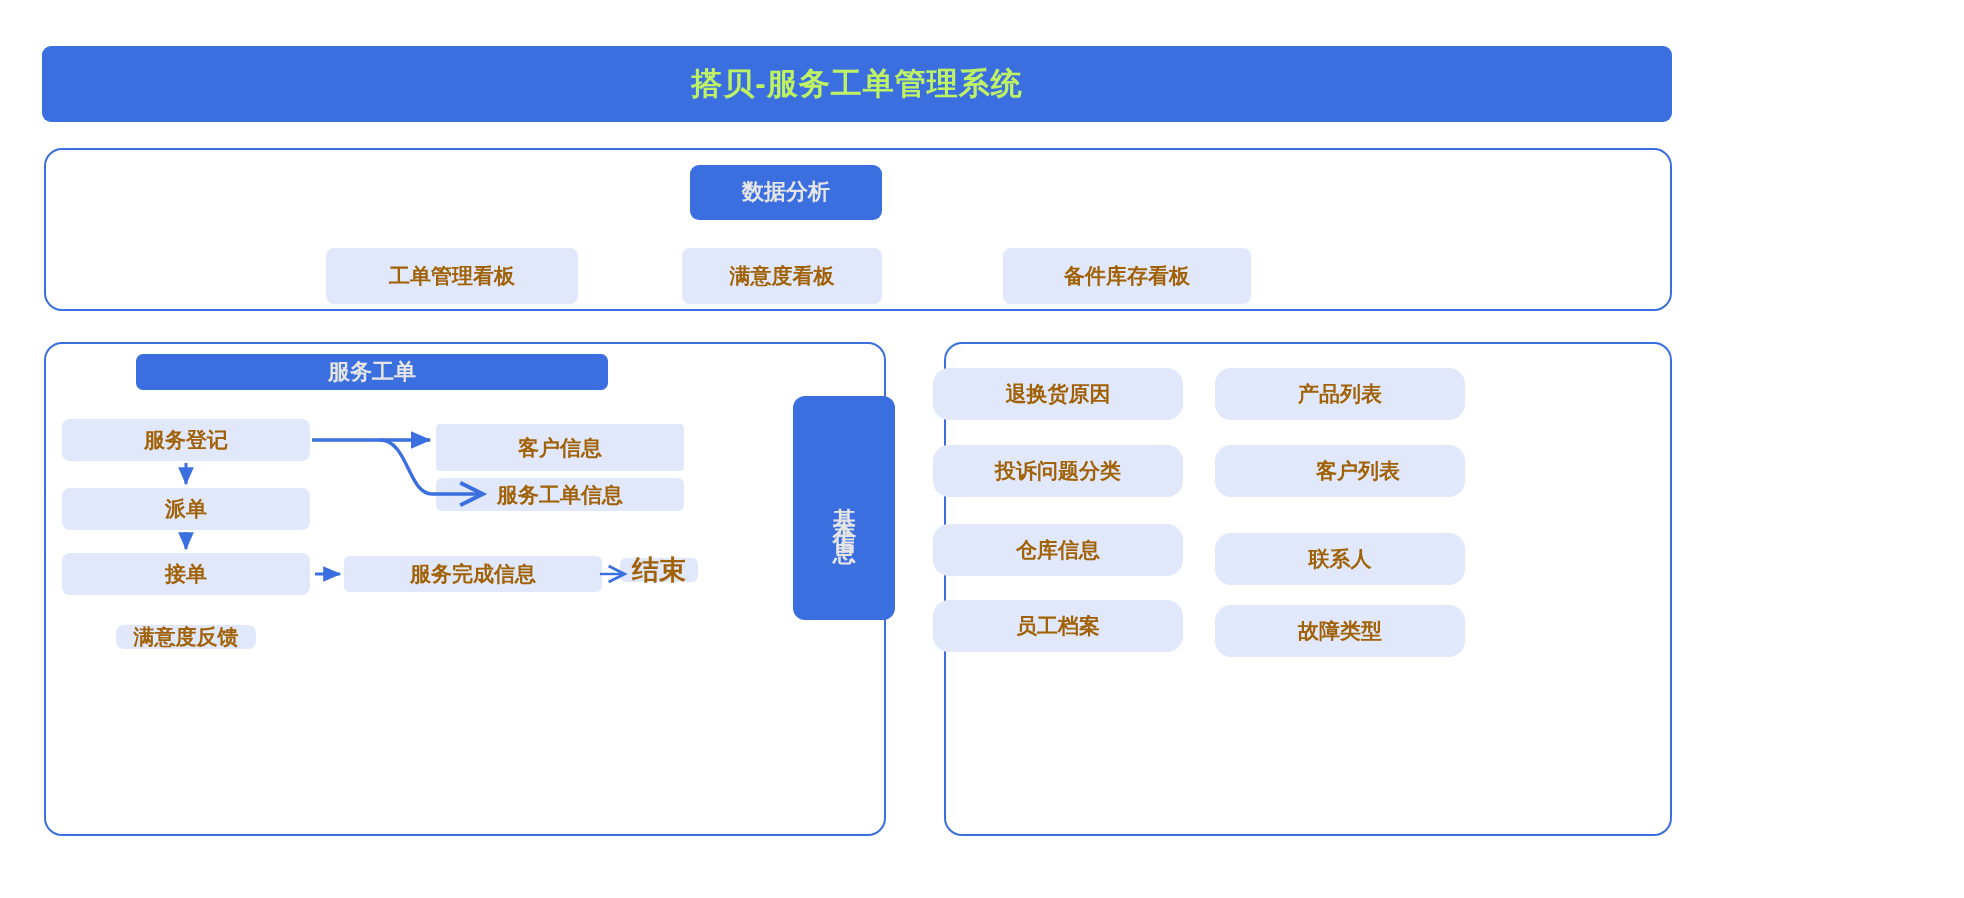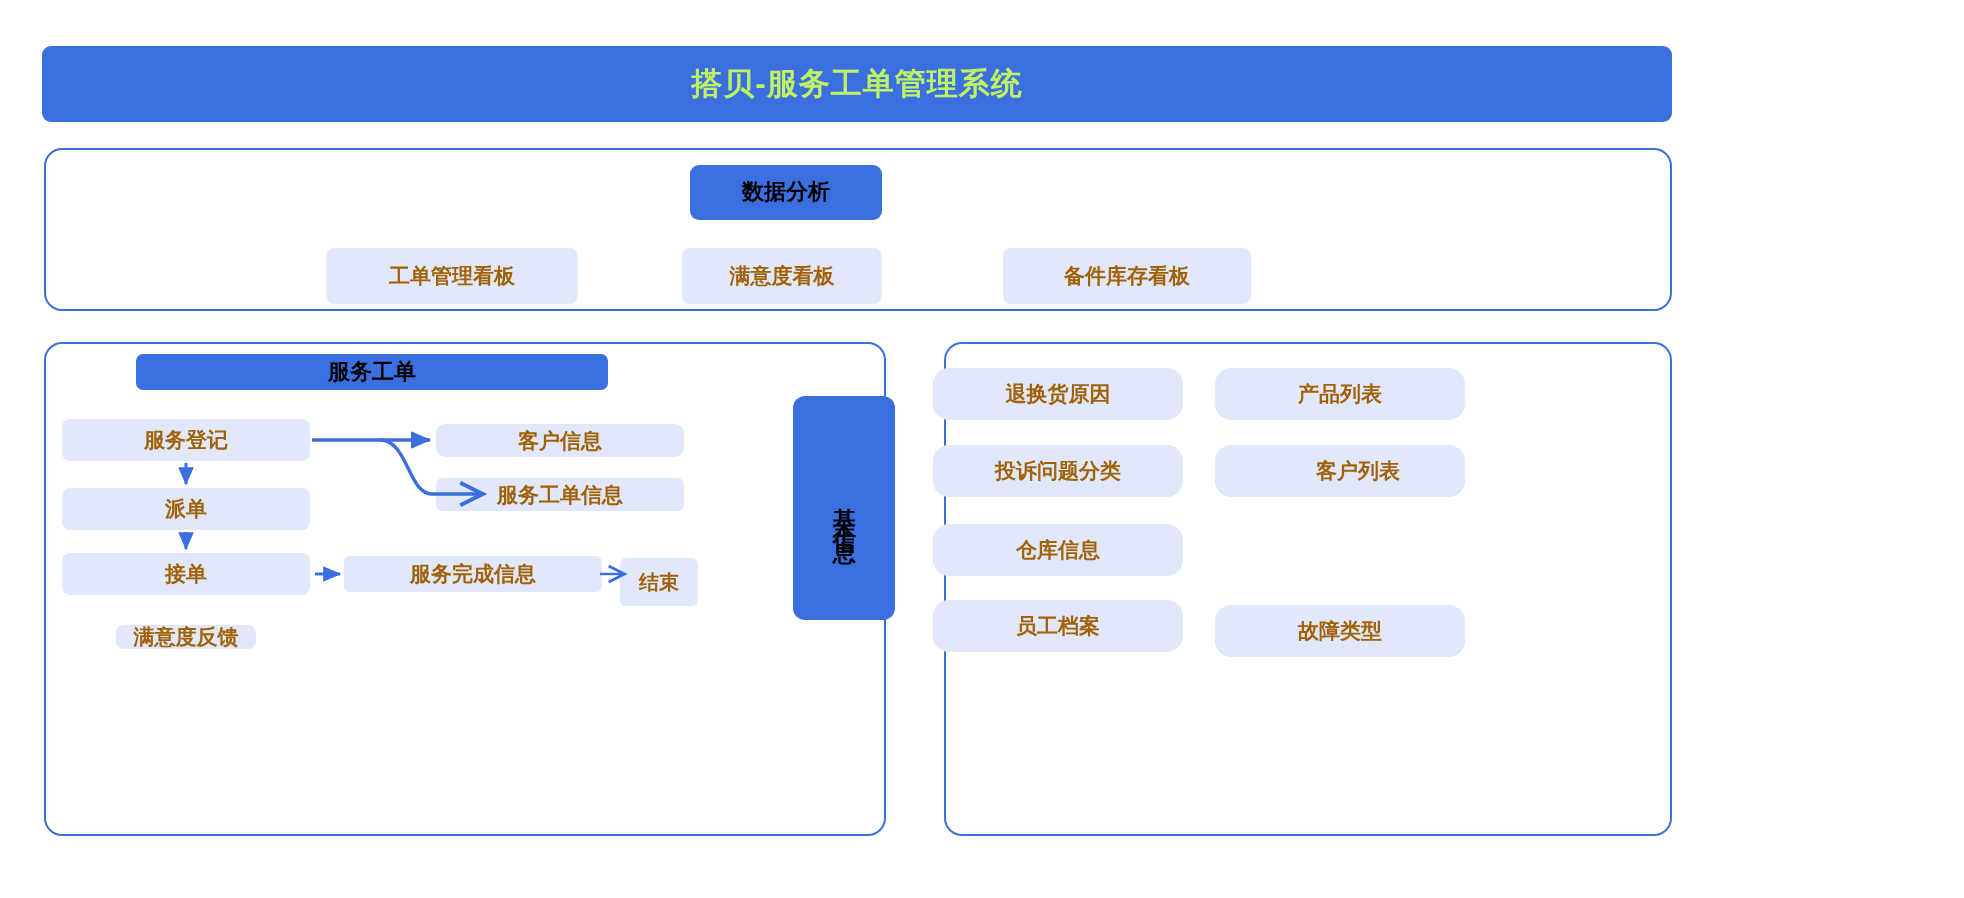--- a/index.html
+++ b/index.html
@@ -32,41 +32,41 @@
   #panel-workorder{left:44px;top:342px;width:842px;height:494px;}
   #panel-basic{left:944px;top:342px;width:728px;height:494px;}
 
   
   .chip{
     position:absolute;box-sizing:border-box;
     display:flex;align-items:center;justify-content:center;
     border-radius:8px;font-weight:bold;text-align:center;
     line-height:1.2;
   }
-  .chip.solid{background:#3B6FE0;color:#000000;}
+  .chip.solid{background:#3B6FE0;color:#e5e5e5;}
   .chip.soft{background:#E2E8FB;color:#a16207;}
 
   
   #chip-data-analysis{left:690px;top:165px;width:192px;height:55px;font-size:22px;border-radius:9px;}
   #chip-kanban-0{left:326px;top:248px;width:252px;height:56px;font-size:21px;}
   #chip-kanban-1{left:682px;top:248px;width:200px;height:56px;font-size:21px;}
   #chip-kanban-2{left:1003px;top:248px;width:248px;height:56px;font-size:21px;}
 
   
   #chip-wo-header{left:136px;top:354px;width:472px;height:36px;font-size:22px;border-radius:7px;}
 
   #chip-wo-register{left:62px;top:419px;width:248px;height:42px;font-size:21px;}
   #chip-wo-dispatch{left:62px;top:488px;width:248px;height:42px;font-size:21px;}
   #chip-wo-accept{left:62px;top:553px;width:248px;height:42px;font-size:21px;}
   #chip-wo-satisfaction{left:116px;top:625px;width:140px;height:24px;font-size:21px;}
 
-  #chip-wo-customer{left:436px;top:424px;width:248px;height:33px;font-size:21px;border-radius:9px;}
+  #chip-wo-customer{left:436px;top:424px;width:248px;height:47px;font-size:21px;border-radius:4px;}
   #chip-wo-orderinfo{left:436px;top:478px;width:248px;height:33px;font-size:21px;border-radius:6px;}
   #chip-wo-complete{left:344px;top:556px;width:258px;height:36px;font-size:21px;border-radius:6px;}
-  #chip-wo-end{left:620px;top:558px;width:78px;height:48px;font-size:20px;border-radius:6px;}
+  #chip-wo-end{left:620px;top:558px;width:78px;height:24px;font-size:27px;border-radius:6px;}
 
   
   #chip-basic-title{
     left:793px;top:396px;width:102px;height:224px;font-size:23px;border-radius:12px;
     writing-mode:vertical-rl;text-orientation:upright;letter-spacing:11px;
     padding-top:6px;
   }
   .bi{width:250px;height:52px;font-size:21px;border-radius:16px;}
   #chip-basic-0{left:933px;top:368px;}
   #chip-basic-1{left:933px;top:445px;}
@@ -115,20 +115,21 @@
 
   <div class="chip solid" id="chip-basic-title">基本信息</div>
 
   <div class="chip soft bi" id="chip-basic-0">退换货原因</div>
   <div class="chip soft bi" id="chip-basic-1">投诉问题分类</div>
   <div class="chip soft bi" id="chip-basic-2">仓库信息</div>
   <div class="chip soft bi" id="chip-basic-3">员工档案</div>
 
   <div class="chip soft bi" id="chip-basic-4">产品列表</div>
   <div class="chip soft bi" id="chip-basic-5">客户列表</div>
+  <div class="chip soft bi" id="chip-basic-6">联系人</div>
   <div class="chip soft bi" id="chip-basic-7">故障类型</div>
 
   <svg class="wires" viewBox="0 0 1964 898">
     <defs>
       <marker id="ah" markerWidth="7" markerHeight="7" refX="5.6" refY="3" orient="auto" markerUnits="strokeWidth">
         <path d="M0,0.4 L6,3 L0,5.6 z" fill="#3B6FE0"></path>
       </marker>
       <marker id="ah-open" markerWidth="9" markerHeight="9" refX="7" refY="4" orient="auto" markerUnits="strokeWidth">
         <path d="M0.6,0.7 L7.2,4 L0.6,7.3" fill="none" stroke="#3B6FE0" stroke-width="1.2"></path>
       </marker>

